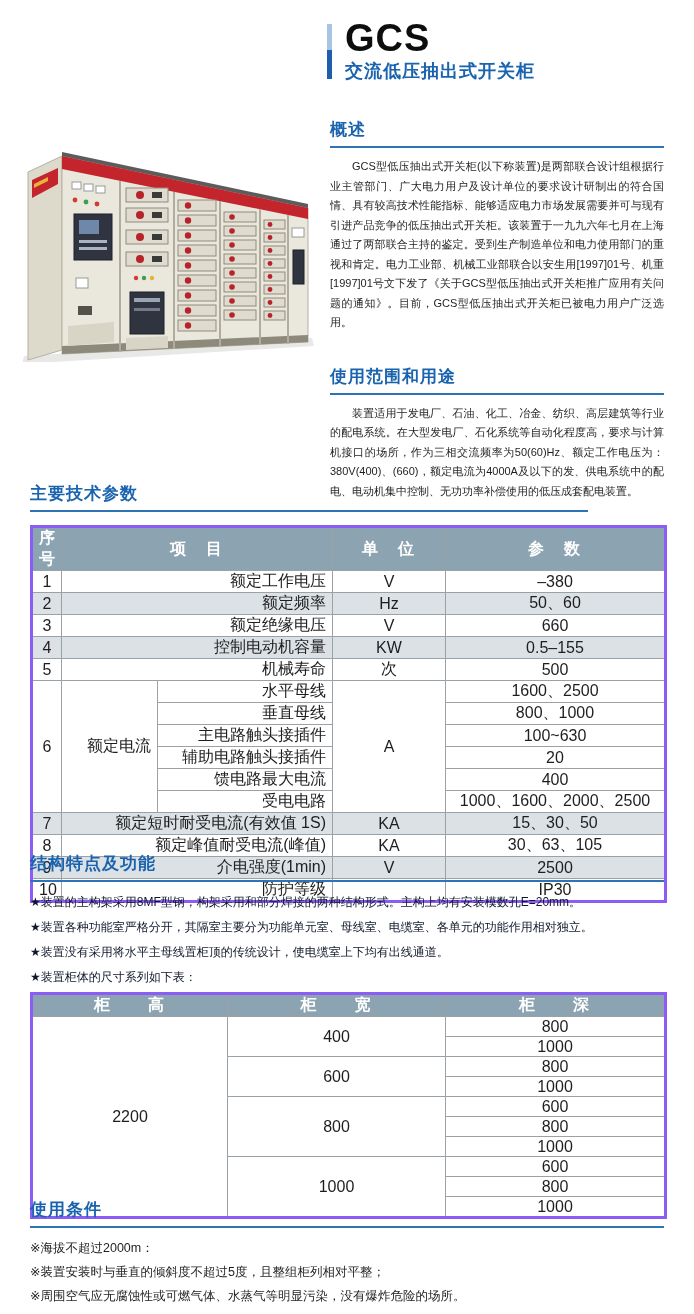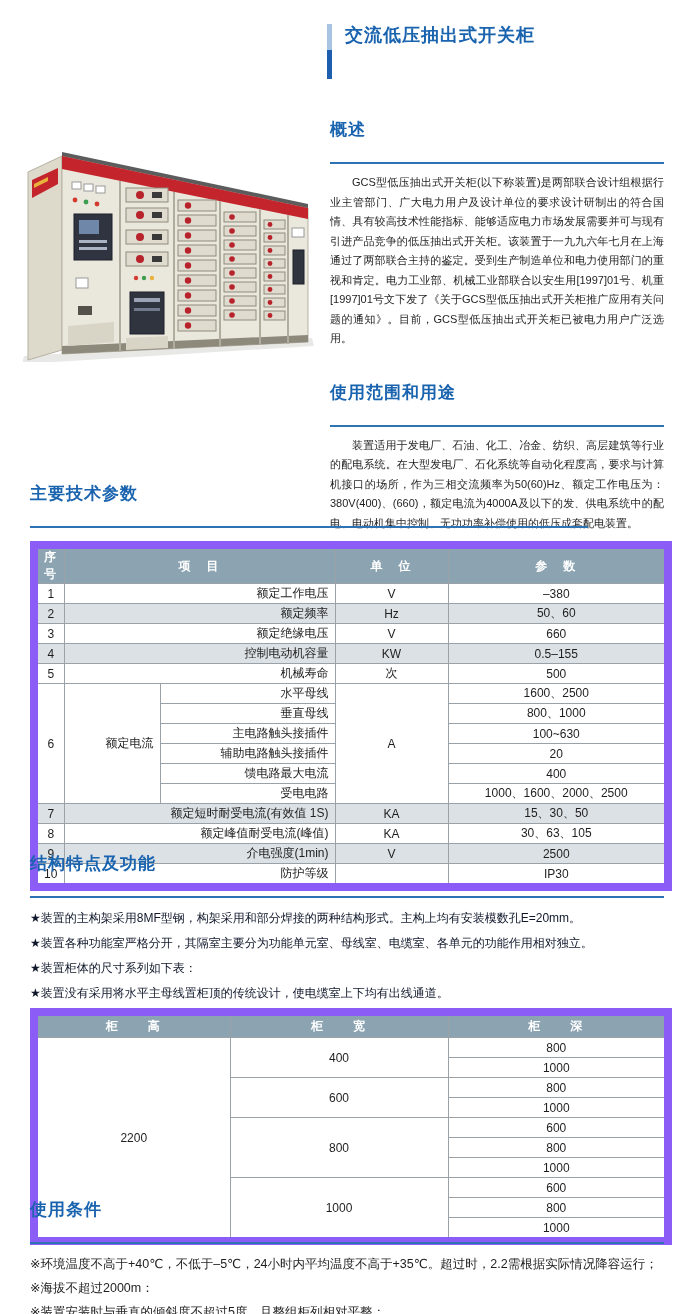--- a/index.html
+++ b/index.html
@@ -12,32 +12,32 @@
   .brandbar{width:5px;margin-right:13px;display:flex;flex-direction:column;margin-top:4px;}
   .brandbar .bb-light{height:26px;background:#a9c3e2;}
   .brandbar .bb-dark{height:29px;background:#1d5fae;}
   .hdr h1{margin:0;font-size:38px;line-height:36px;font-weight:bold;color:#0d0d0d;letter-spacing:1px;}
   .hdr .subtitle{font-size:18px;font-weight:bold;color:#1a63ae;margin-top:3px;letter-spacing:1px;font-family:Liberation Serif, serif;}
 
   
   .photo{position:absolute;left:16px;top:120px;width:304px;height:242px;}
   .rightcol{position:absolute;left:330px;top:118px;width:334px;}
 
-  h2.sec{margin:0;font-size:17px;font-weight:bold;color:#1a63ae;padding-bottom:21px;
+  h2.sec{margin:0;font-size:17px;font-weight:bold;color:#1a63ae;padding-bottom:5px;
          border-bottom:2px solid #2e74b5;letter-spacing:1px;}
   p.body{margin:9px 0 0;font-size:11px;line-height:19.5px;text-align:justify;text-indent:2em;color:#1e1e1e;}
   .gap{height:32px;}
 
   
   .sec-tech{position:absolute;left:30px;top:482px;width:558px;}
   .sec-struct{position:absolute;left:30px;top:852px;width:634px;}
   .sec-cond{position:absolute;left:30px;top:1198px;width:634px;}
 
-  table.grid{border-collapse:collapse;width:634px;font-size:12px;color:#1e1e1e;
-             border:8px solid #8b5cf6;margin-top:13px;table-layout:fixed;}
+  table.grid{border-collapse:collapse;width:634px;font-size:16px;color:#1e1e1e;
+             border:3px solid #8b5cf6;margin-top:13px;table-layout:fixed;}
   table.grid td,table.grid th{border:1px solid #9aa1a7;height:19px;padding:0 6px;background:#fff;}
   table.grid th{background:#8ca3b1;color:#ffffff;font-weight:bold;height:21px;letter-spacing:2px;}
   td.c{text-align:center;}
   td.l{text-align:right;padding-left:8px;}
   td.alt{background:#dce1e5;}
   tr.altr td{background:#dce1e5;}
 
   .bullets p{margin:0;font-size:12px;line-height:25px;color:#0f172a;}
   .bullets{margin-top:8px;}
   table.dims{margin-top:2px;}
@@ -50,20 +50,21 @@
 <body>
 
 <div class="page">
 
   <div class="hdr">
     <div class="brandbar">
       <div class="bb-light"></div>
       <div class="bb-dark"></div>
     </div>
     <div>
+      <h1>GCS</h1>
       <div class="subtitle">交流低压抽出式开关柜</div>
     </div>
   </div>
 
   <div class="photo">
     <svg width="304" height="242" viewBox="0 0 304 242">
 
       <polygon points="8,236 296,218 298,226 6,244" fill="#e8e8e6"></polygon>
 
       <polygon points="12,52 46,36 46,230 12,240" fill="#ddd9cb" stroke="#b5b1a3" stroke-width="1"></polygon>
@@ -303,22 +304,22 @@
       </tr>
     </tbody>
       </table>
   </div>
 
   <div class="sec-struct">
     <h2 class="sec">结构特点及功能</h2>
     <div class="bullets">
       <p>★装置的主构架采用8MF型钢，构架采用和部分焊接的两种结构形式。主构上均有安装模数孔E=20mm。</p>
       <p>★装置各种功能室严格分开，其隔室主要分为功能单元室、母线室、电缆室、各单元的功能作用相对独立。</p>
+      <p>★装置没有采用将水平主母线置柜顶的传统设计，使电缆室上下均有出线通道。</p>
       <p>★装置柜体的尺寸系列如下表：</p>
-      <p>★装置没有采用将水平主母线置柜顶的传统设计，使电缆室上下均有出线通道。</p>
     </div>
 
     <table class="grid dims">
       <colgroup>
           <col style="width:196px">
           <col style="width:218px">
           <col style="width:220px">
         </colgroup>
       <tbody>
           <tr>
@@ -361,20 +362,19 @@
       <tr>
         <td class="c alt">1000</td>
       </tr>
     </tbody>
       </table>
   </div>
 
   <div class="sec-cond">
     <h2 class="sec">使用条件</h2>
     <div class="notes">
-      <p>※环境温度不高于+40℃，不低于–5℃，24小时内平均温度不高于+35℃。超过时，2.2需根据实际情况降容运行；</p>
       <p>※海拔不超过2000m：</p>
       <p>※装置安装时与垂直的倾斜度不超过5度，且整组柜列相对平整；</p>
       <p>※周围空气应无腐蚀性或可燃气体、水蒸气等明显污染，没有爆炸危险的场所。</p>
     </div>
   </div>
 
 </div>
 
 </body></html>

